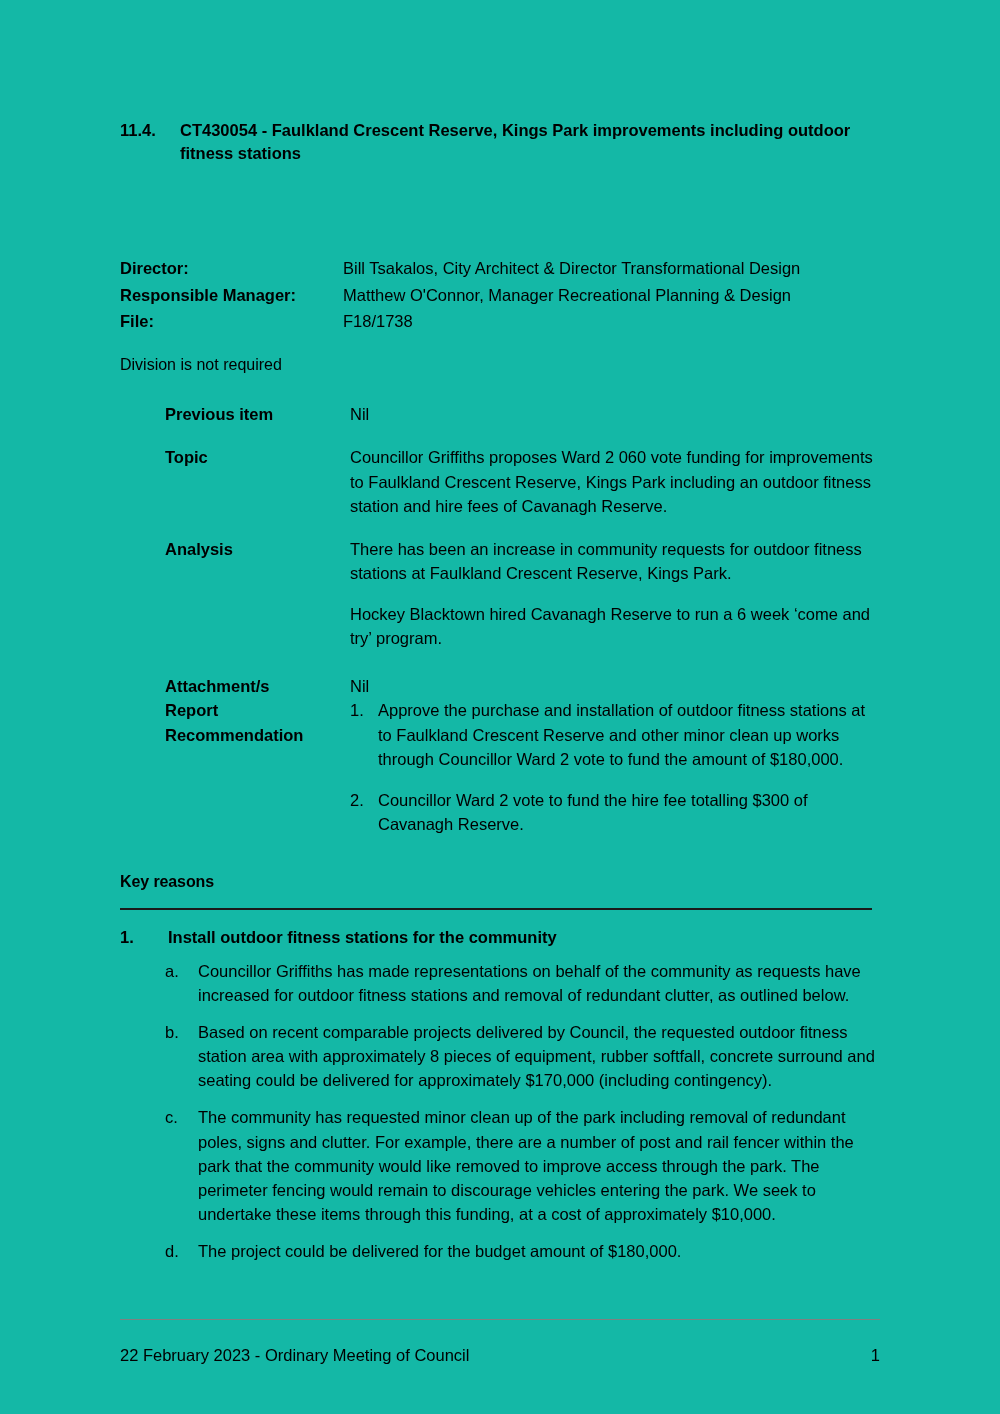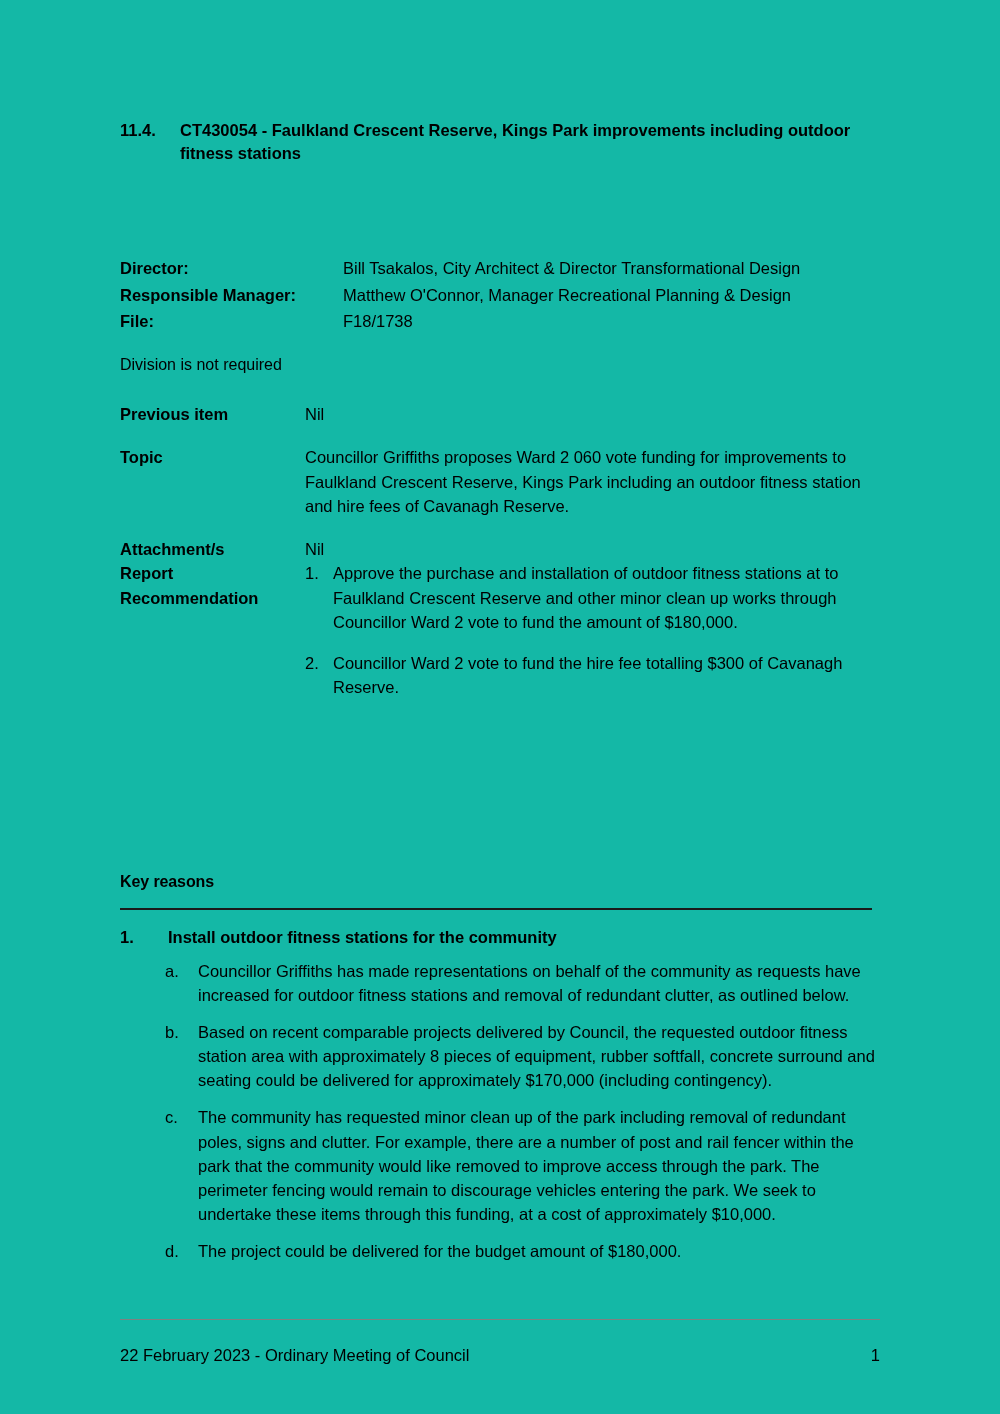--- a/index.html
+++ b/index.html
@@ -82,20 +82,21 @@
   }
   .detail-row {
     display: flex;
     margin-bottom: 19px;
   }
   .detail-row:last-child { margin-bottom: 0; }
   .detail-label {
     width: 185px;
     flex: 0 0 185px;
     font-weight: bold;
+    margin-left: 45px;
   }
   .detail-value {
     flex: 1 1 auto;
   }
   .detail-value p {
     margin: 0 0 16px 0;
   }
   .detail-value p:last-child { margin-bottom: 0; }
 
   
@@ -223,20 +224,27 @@
     <div class="detail-row">
       <div class="detail-label">Previous item</div>
       <div class="detail-value">Nil</div>
     </div>
 
     <div class="detail-row">
       <div class="detail-label">Topic</div>
       <div class="detail-value">Councillor Griffiths proposes Ward 2 060 vote funding for improvements to Faulkland Crescent Reserve, Kings Park including an outdoor fitness station and hire fees of Cavanagh Reserve.</div>
     </div>
 
+    <div class="detail-row" style="margin-bottom:24px;">
+      <div class="detail-label">Analysis</div>
+      <div class="detail-value">
+        <p>There has been an increase in community requests for outdoor fitness stations at Faulkland Crescent Reserve, Kings Park.</p>
+        <p>Hockey Blacktown hired Cavanagh Reserve to run a 6 week ‘come and try’ program.</p>
+      </div>
+    </div>
 
     <div class="detail-row" style="margin-bottom:0;">
       <div class="detail-label">Attachment/s</div>
       <div class="detail-value">Nil</div>
     </div>
 
     <div class="detail-row" style="margin-bottom:0;">
       <div class="detail-label">
         <div>Report</div>
         <div>Recommendation</div>

